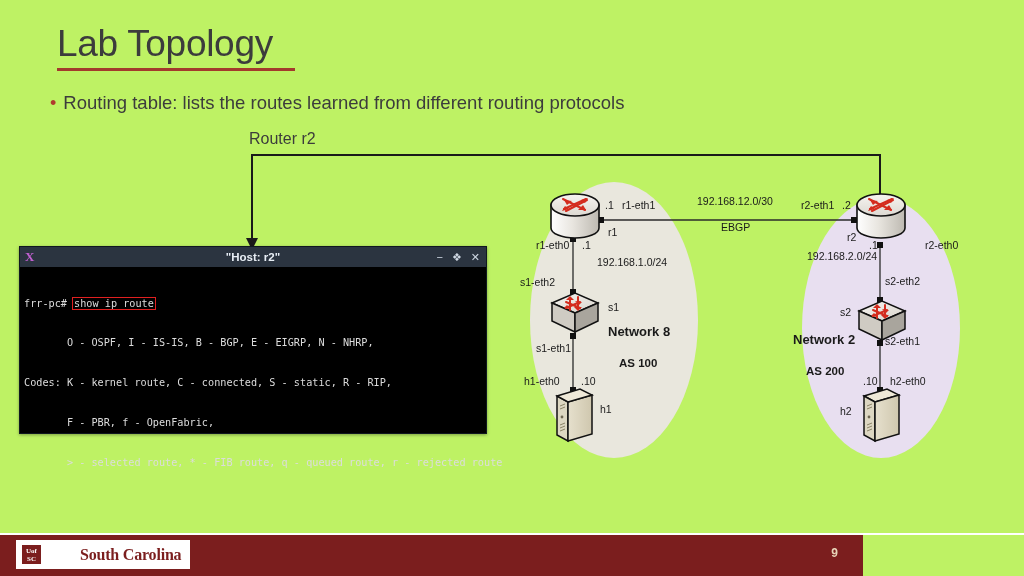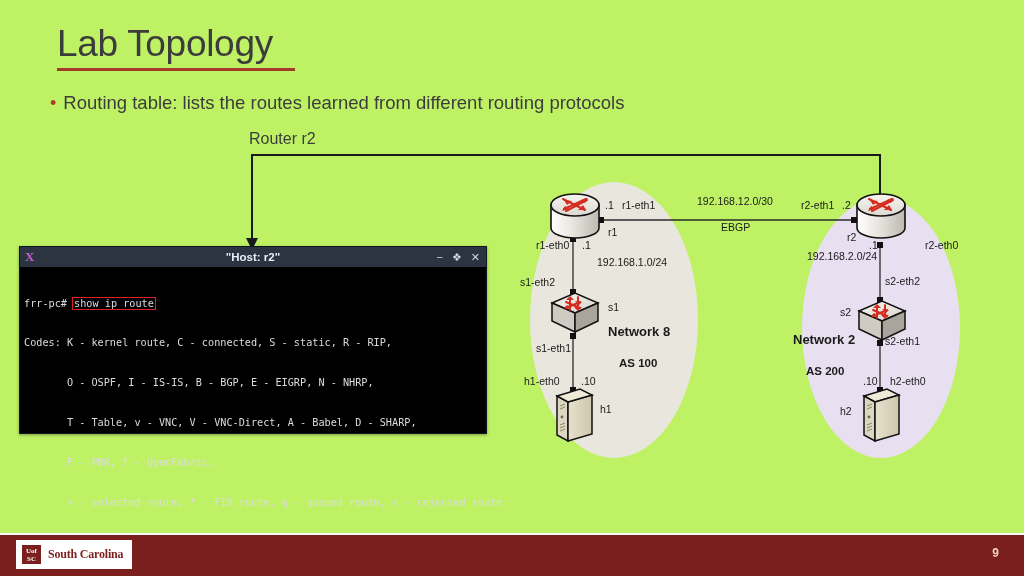--- a/index.html
+++ b/index.html
@@ -104,21 +104,21 @@
   .topo-label {
     position: absolute; font-size: 10.5px; color: #1a1a1a;
     white-space: nowrap; font-family: "Liberation Sans", sans-serif;
   }
   .topo-label.bold { font-weight: bold; font-size: 13px; }
   .topo-label.bold-sm { font-weight: bold; font-size: 11.5px; }
 
   
   #footer {
     position: absolute; left: 0; bottom: 0;
-    width: 1024px; height: 43px;
+    width: 863px; height: 43px;
     background: #7b1e1e;
   }
   #footer-top-rule {
     position: absolute; left: 0; top: 0; width: 1024px; height: 2px;
     background: #ffffff;
   }
   #logo-box {
     position: absolute; left: 16px; top: 7px;
     height: 29px; background: #ffffff;
     display: flex; align-items: center;
@@ -127,22 +127,23 @@
   #logo-mark {
     width: 19px; height: 19px; background: #7b1e1e;
     color: #ffffff; font-size: 7px; font-weight: bold;
     font-family: "Liberation Serif", serif;
     display: flex; flex-direction: column;
     align-items: center; justify-content: center;
     line-height: 8px; margin-right: 7px;
   }
   #logo-text {
     font-family: "Liberation Serif", serif;
-    font-size: 12px; font-weight: bold; color: #7b1e1e;
+    font-size: 16px; font-weight: bold; color: #7b1e1e;
     letter-spacing: -0.2px;
+    margin-left: 32px;
   }
   #page-num {
     position: absolute; right: 25px; top: 13px;
     font-size: 12px; color: #e8d5b8; font-weight: bold;
   }
 </style>
 </head>
 <body>
 
 <div id="slide">
@@ -171,23 +172,22 @@
       <span id="term-title">"Host: r2"</span>
       <span id="term-controls">
         <span class="ctrl">−</span>
         <span class="ctrl">❖</span>
         <span class="ctrl">✕</span>
       </span>
     </div>
 
     <div id="term-body">
       <div class="term-line"><span>frr-pc#</span> <span class="hl-red">show ip route</span></div>
+      <div class="term-line">       O - OSPF, I - IS-IS, B - BGP, E - EIGRP, N - NHRP,</div>
       <div class="term-line">Codes: K - kernel route, C - connected, S - static, R - RIP,</div>
-      <div class="term-line">       O - OSPF, I - IS-IS, B - BGP, E - EIGRP, N - NHRP,</div>
-      <div class="term-line">       T - Table, v - VNC, V - VNC-Direct, A - Babel, D - SHARP,</div>
       <div class="term-line">       F - PBR, f - OpenFabric,</div>
       <div class="term-line">       &gt; - selected route, * - FIB route, q - queued route, r - rejected route</div>
       <div class="blank"></div>
       <div class="term-line"><span class="hl-gray">192.168.1.0/24</span><span class="hl-gray">192.168.12.1</span></div>
       
       
       
     </div>
   </div>
 

